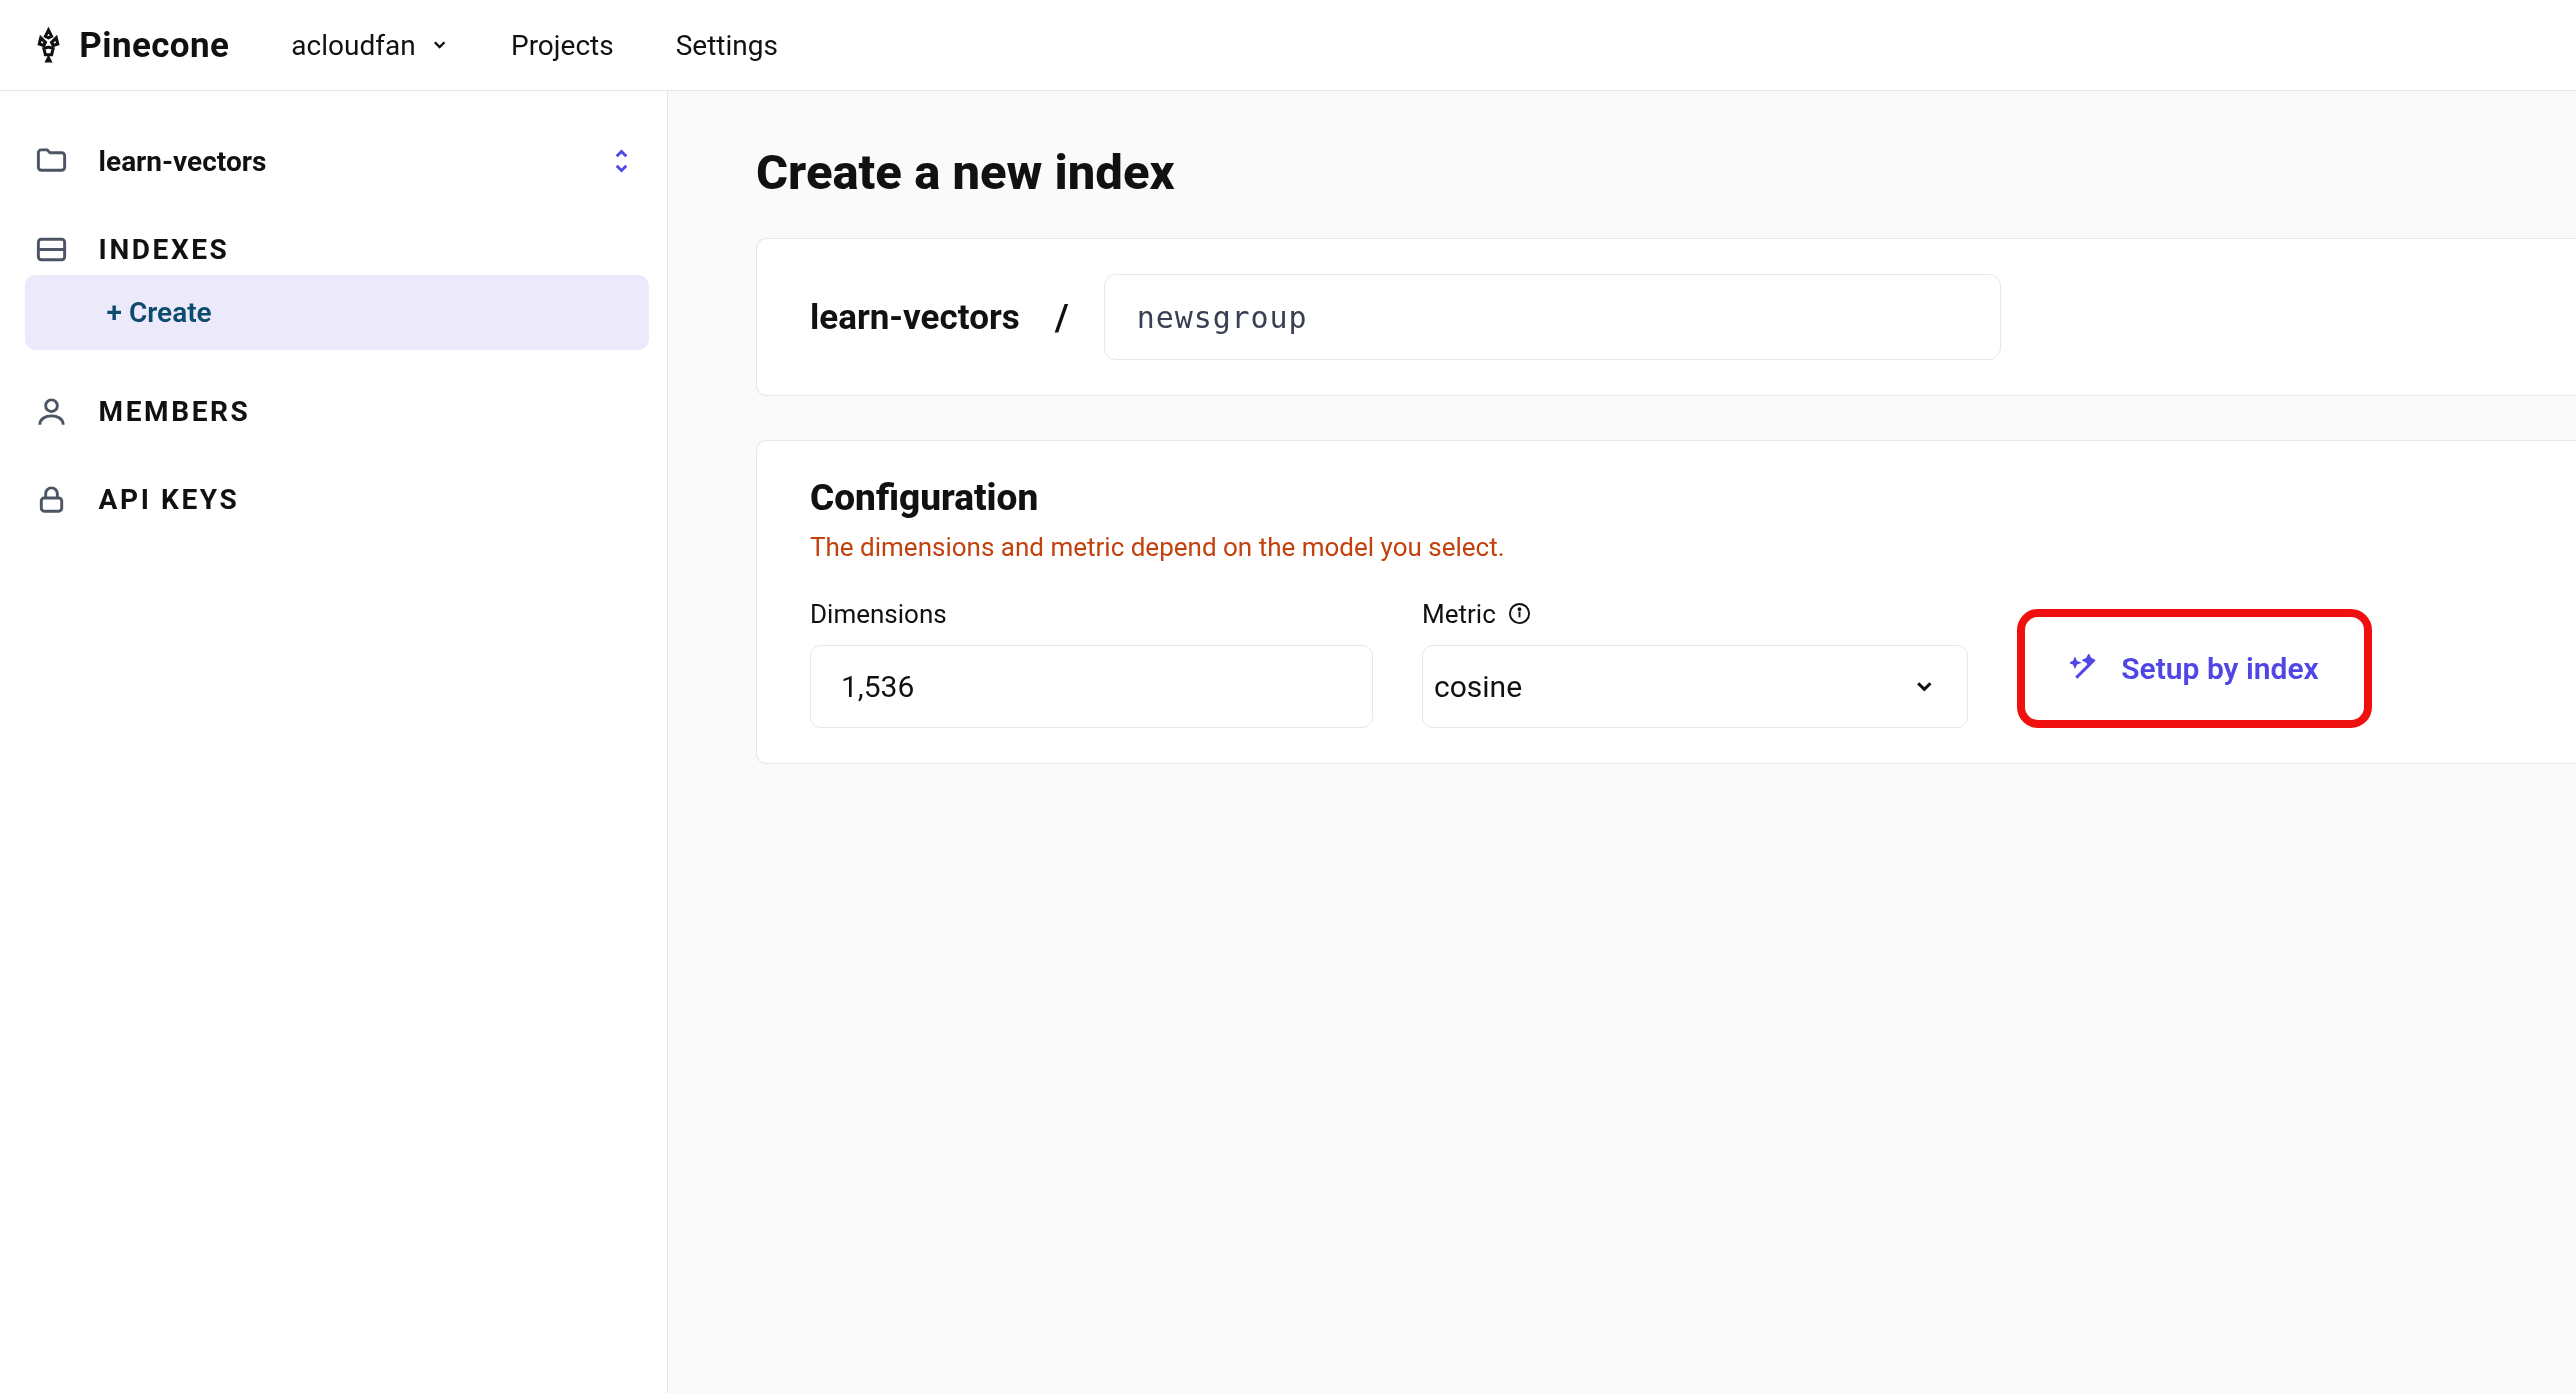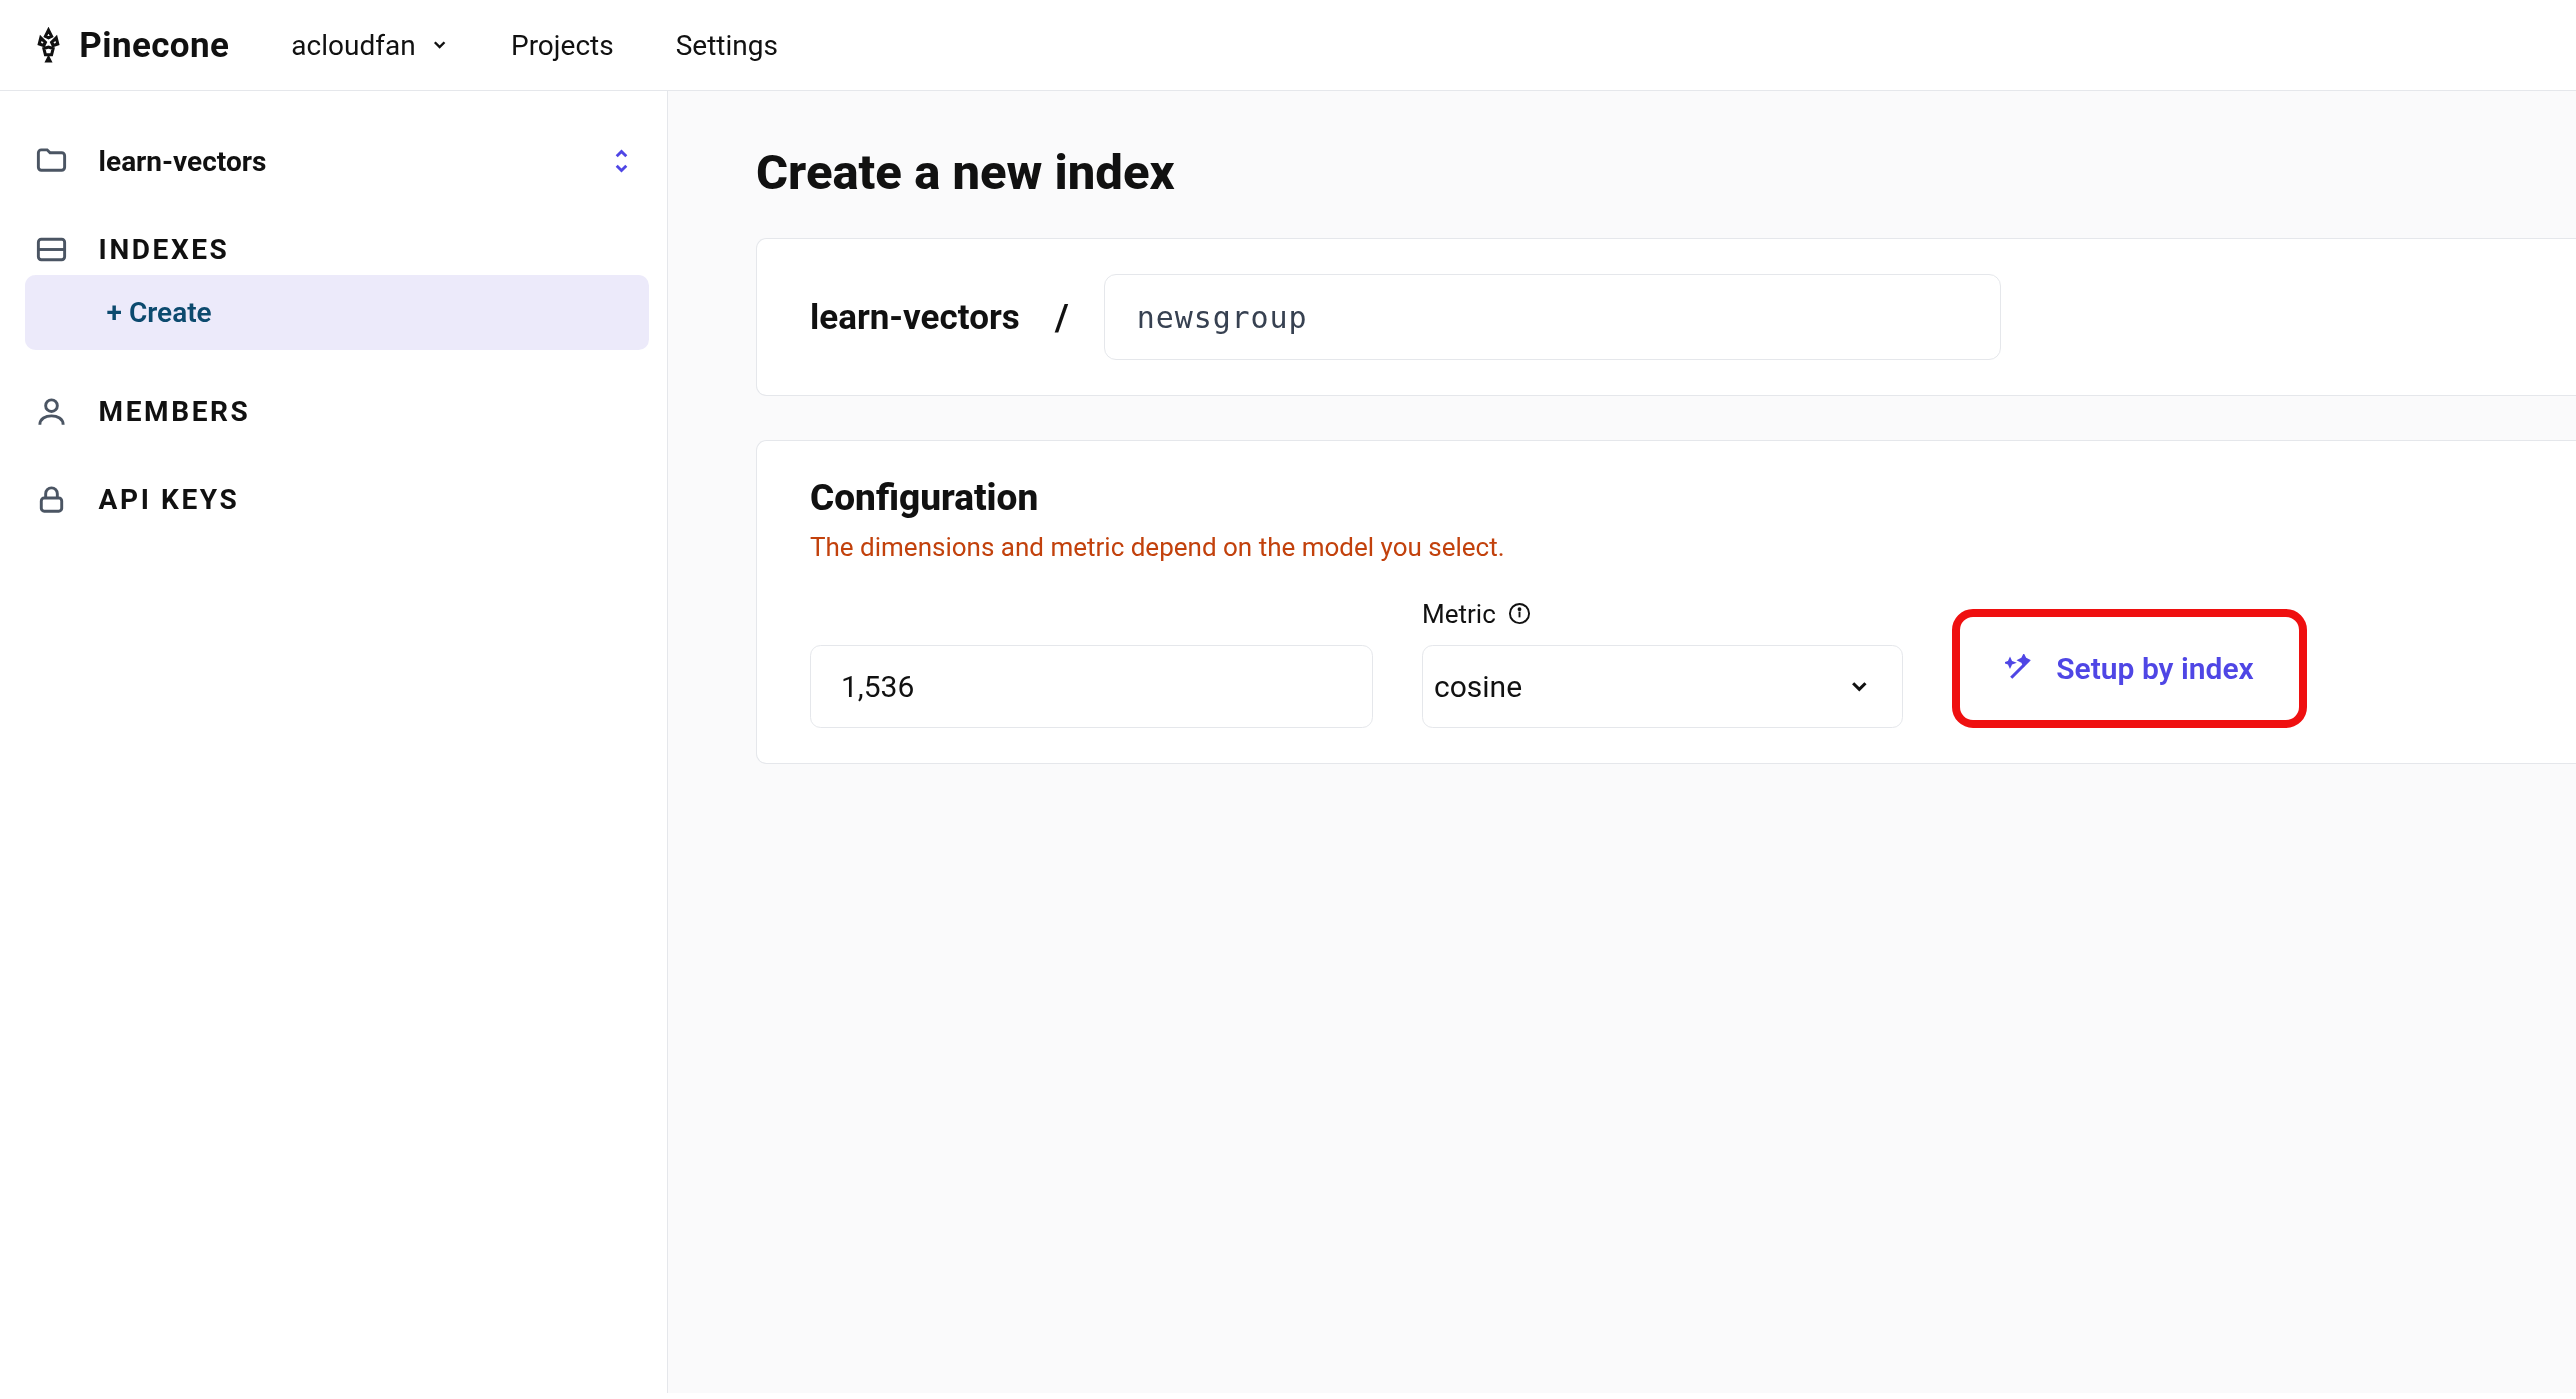--- a/index.html
+++ b/index.html
@@ -155,21 +155,21 @@
     border: 1.8px solid #e5e7eb;
     border-radius: 10.6px;
     padding: 23px 30px;
     font-size: 30px;
     font-family: inherit;
     color: #111;
     background: #fff;
   }
   .dim-input { width: 563px; }
   .metric-select {
-    width: 481px;
+    width: 546px;
     display: flex; align-items: center; justify-content: space-between;
     cursor: pointer;
     padding-left: 11px;
   }
   .setup-btn {
     display: flex;
     align-items: center;
     gap: 21px;
     color: #4f46e5;
     font-size: 30px;
@@ -275,20 +275,21 @@
         <input class="name-input" type="text" value="newsgroup" style="">
       </div>
     </div>
 
     <div class="card">
       <h2 class="section-title">Configuration</h2>
       <p class="section-desc">The dimensions and metric depend on the model you select.</p>
 
       <div class="config-row">
         <div class="field-col">
+          <label class="field-label">Dimensions</label>
           <input class="dim-input" type="text" value="1,536" style="">
         </div>
 
         <div class="field-col">
           <label class="field-label">
             <span>Metric</span>
             <span>
               <svg width="23" height="23" viewBox="0 0 24 24" fill="none" stroke="#111" stroke-width="2">
                   <circle cx="12" cy="12" r="10"></circle>
                   <line x1="12" y1="10" x2="12" y2="16"></line>

